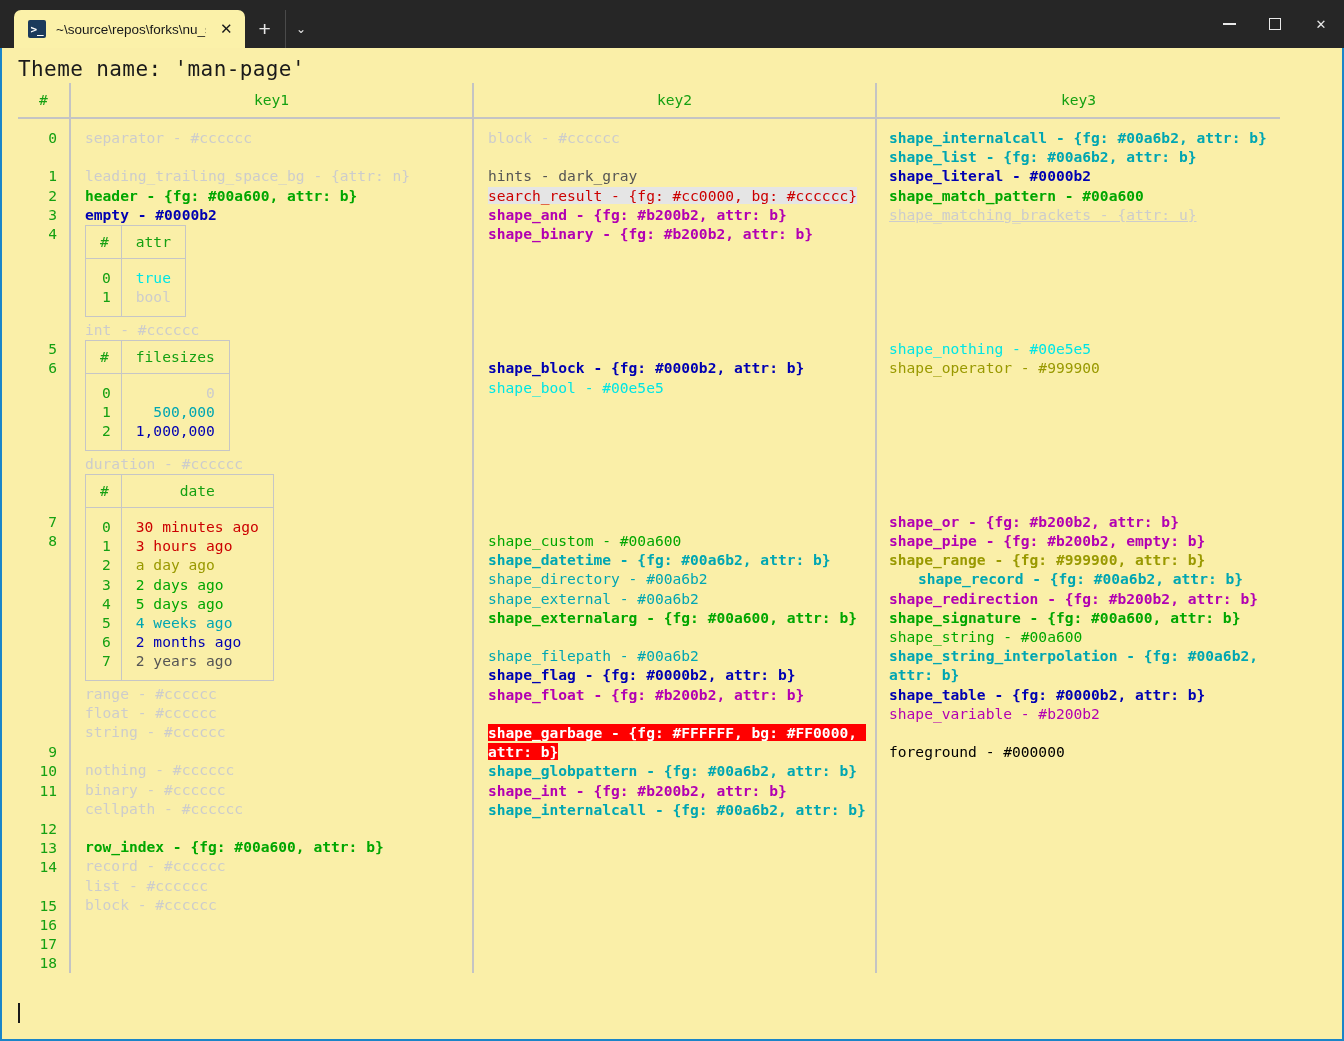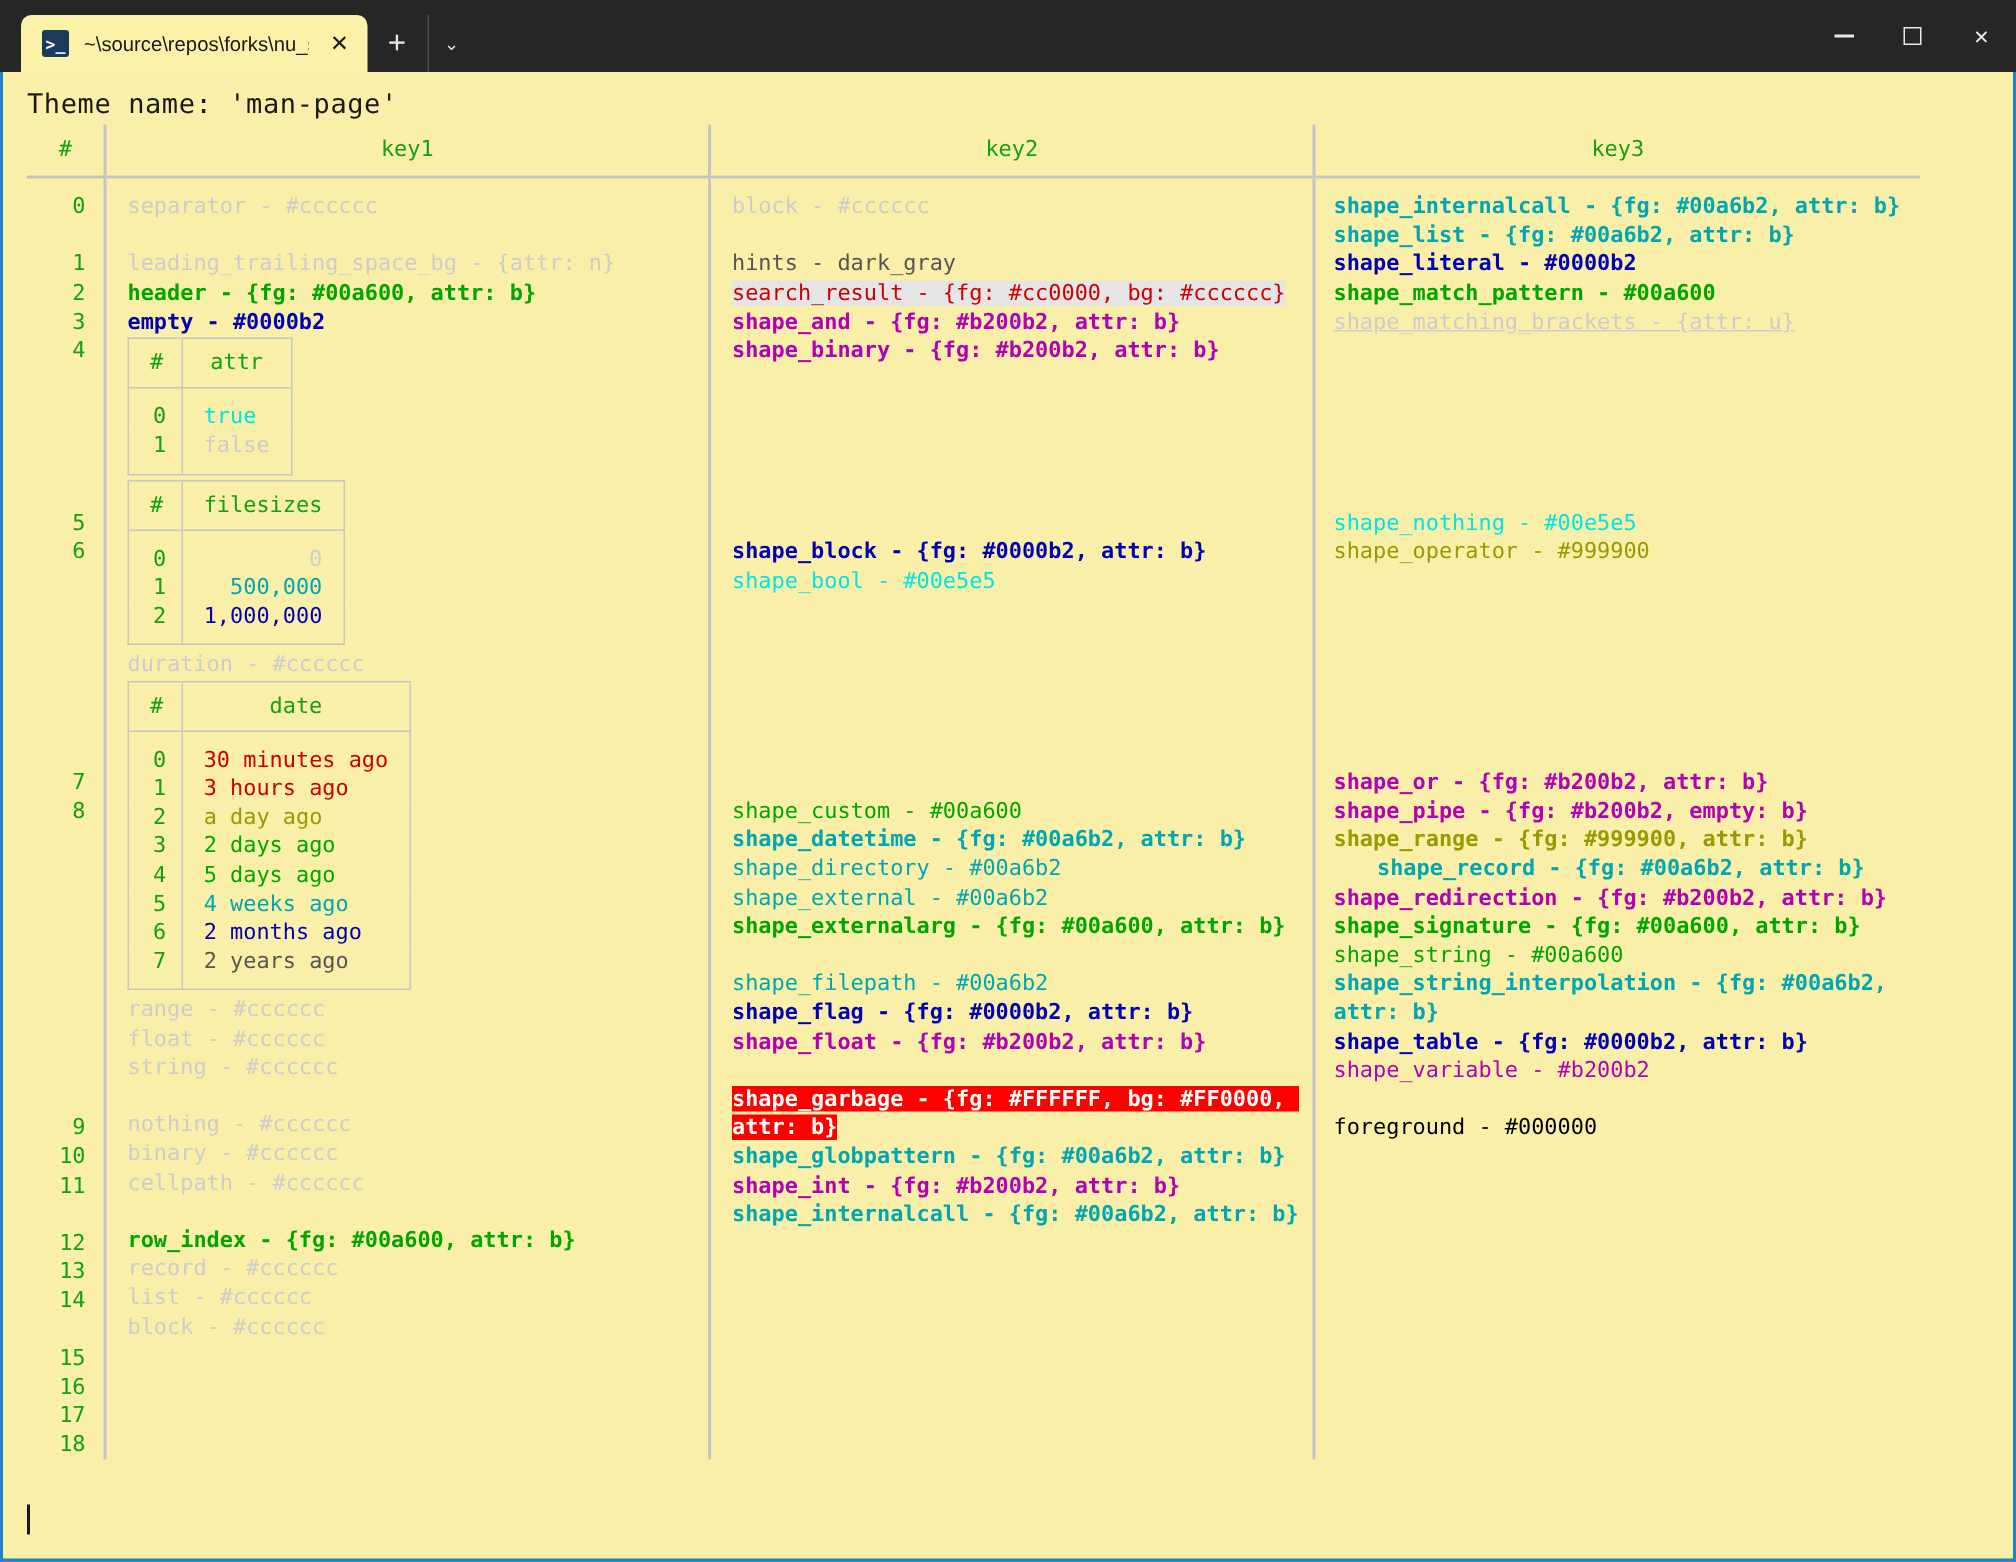--- a/index.html
+++ b/index.html
@@ -92,21 +92,21 @@
     flex: 1 1 auto;
     background: #faefa8;
     border: 2px solid #1a85c8;
     border-top: none;
     overflow: hidden;
     position: relative;
     padding: 8px 0 0 0;
   }
   .theme-line {
     font-family: "DejaVu Sans Mono", monospace;
-    font-size: 18px;
+    font-size: 21px;
     color: #1a1a1a;
     padding-left: 16px;
     height: 27px;
     line-height: 27px;
     letter-spacing: 0.4px;
   }
   
   .tablewrap { padding: 0 18px 0 16px; }
   table.outer {
     border-collapse: collapse;
@@ -291,24 +291,27 @@
                         <th>attr</th>
                       </tr>
                     </thead>
                     <tbody>
                       <tr class="first-body">
                         <td class="id-num">0</td>
                         <td style="color: rgb(0, 229, 229);">true</td>
                       </tr>
                       <tr class=" last-body">
                         <td class="id-num">1</td>
-                        <td style="color: rgb(204, 204, 204);">false</td>
+                        <td style="color: rgb(204, 204, 204);">bool</td>
                       </tr>
                     </tbody>
                   </table>
+                <div id="k1-int">
+                    <div class="line"><span style="color: rgb(204, 204, 204);">int - #cccccc</span></div>
+                  </div>
                 <table class="inner" id="fs-table">
                     <thead>
                       <tr>
                         <th class="ih-num">#</th>
                         <th>filesizes</th>
                       </tr>
                     </thead>
                     <tbody>
                       <tr class="first-body">
                         <td class="id-num">0</td>

